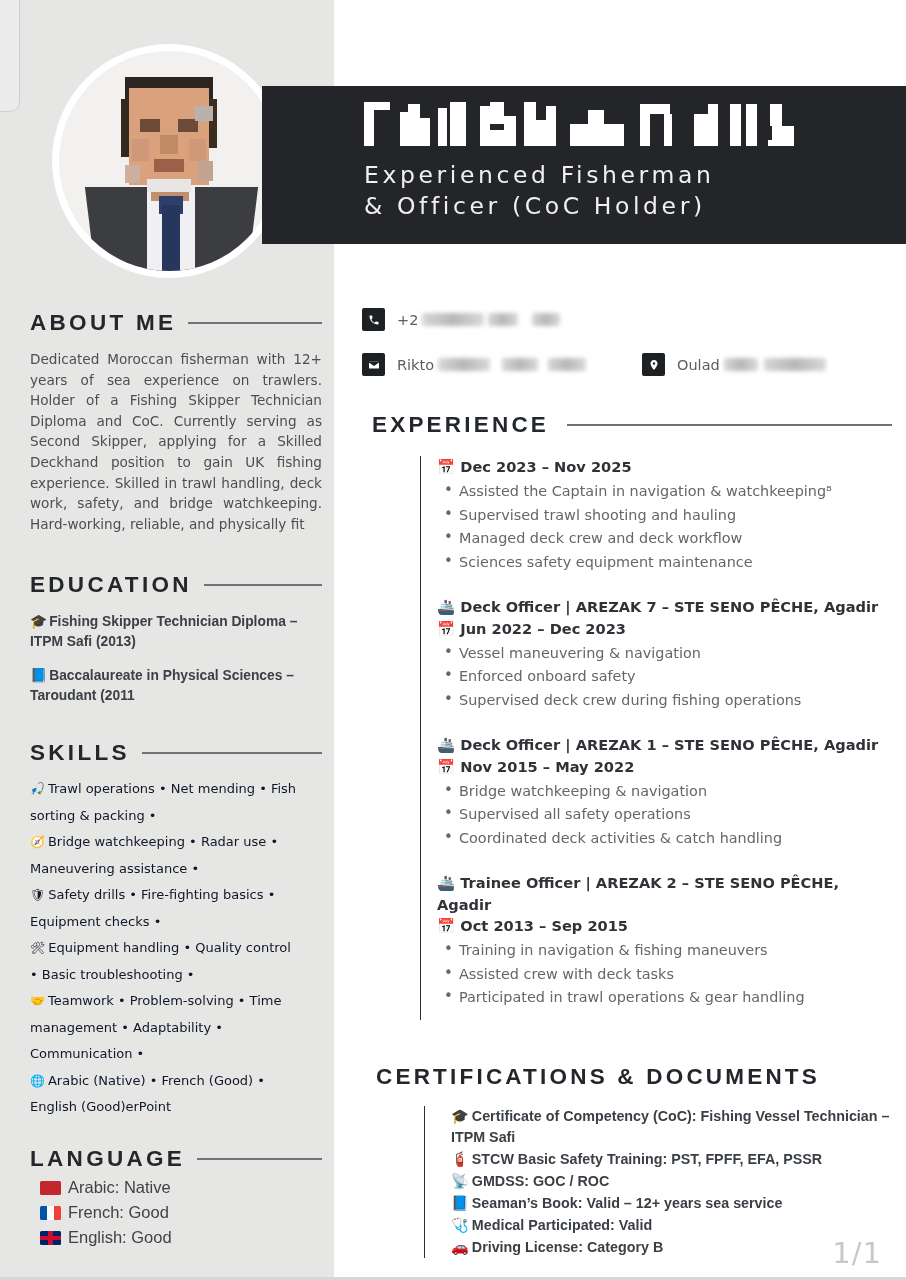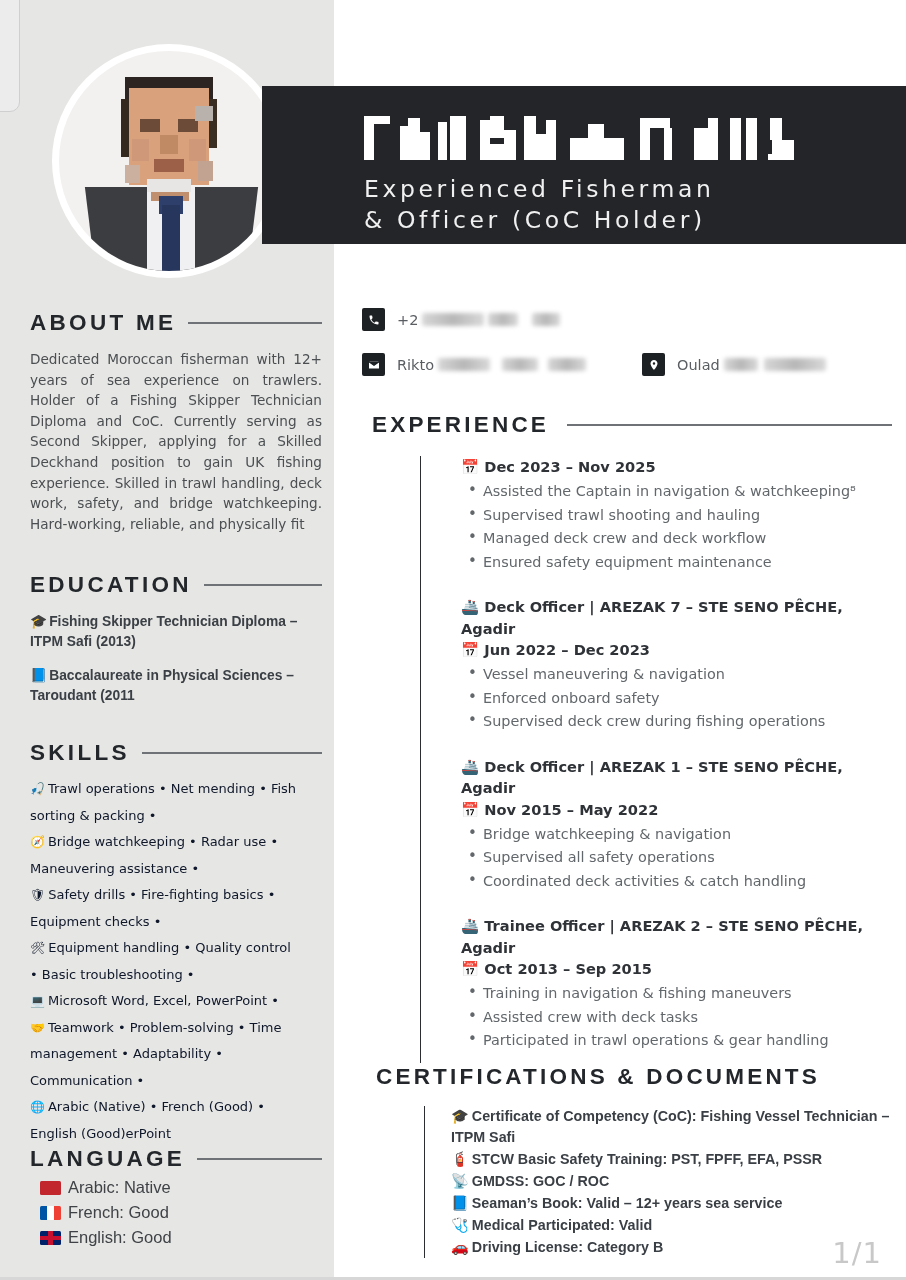--- a/index.html
+++ b/index.html
@@ -148,21 +148,21 @@
 
   
   .banner {
     position: absolute;
     left: 262px;
     top: 86px;
     width: 644px;
     height: 158px;
     background: #232529;
     z-index: 10;
-    padding: 22px 0 0 102px;
+    padding: 8px 0 0 102px;
   }
   .name-redacted {
     height: 44px;
     width: 458px;
     margin-top: 8px;
     position: relative;
   }
   .name-redacted i {
     position: absolute;
     display: block;
@@ -211,21 +211,21 @@
     display: flex; align-items: center; gap: 18px;
     font-size: 22.5px; font-weight: 700; letter-spacing: 3.2px;
     color: #23272b; white-space: nowrap;
   }
   .sec-heading .rule { flex: 1 1 auto; height: 1.5px; background: #6f7378; }
 
   .timeline {
     margin-top: 18px;
     margin-left: 48px;
     border-left: 1.6px solid #2a2d31;
-    padding-left: 40px;
+    padding-left: 16px;
     padding-bottom: 6px;
   }
   .job { margin-bottom: 22px; }
   .job:last-child { margin-bottom: 4px; }
   .job-head {
     font-size: 14.6px; font-weight: 700; color: #2f3338; line-height: 21.5px;
     font-family: "DejaVu Sans", sans-serif;
   }
   .job-date {
     font-size: 14.6px; font-weight: 700; color: #2f3338; line-height: 22px;
@@ -326,21 +326,20 @@
       </div>
       <div class="skills-body" id="skills-body">
           <div class="skill-line"><span class="ic icn">🎣</span><span>Trawl operations • Net mending • Fish</span></div>
           <div class="skill-line"><span>sorting &amp; packing •</span></div>
           <div class="skill-line"><span class="ic icn">🧭</span><span>Bridge watchkeeping • Radar use •</span></div>
           <div class="skill-line"><span>Maneuvering assistance •</span></div>
           <div class="skill-line"><span class="ic icn">🛡</span><span>Safety drills • Fire-fighting basics •</span></div>
           <div class="skill-line"><span>Equipment checks •</span></div>
           <div class="skill-line"><span class="ic icn">🛠</span><span>Equipment handling • Quality control</span></div>
           <div class="skill-line"><span>• Basic troubleshooting •</span></div>
-          <div class="skill-line"><span class="ic icn">💻</span><span>Microsoft Word, Excel, PowerPoint •</span></div>
           <div class="skill-line"><span class="ic icn">🤝</span><span>Teamwork • Problem-solving • Time</span></div>
           <div class="skill-line"><span>management • Adaptability •</span></div>
           <div class="skill-line"><span>Communication •</span></div>
           <div class="skill-line"><span class="ic icn">🌐</span><span>Arabic (Native) • French (Good) •</span></div>
           <div class="skill-line"><span>English (Good)erPoint</span></div>
         </div>
     </div>
 
     <div style="position:absolute; left:30px; top:1146px; width:292px;">
       <div class="side-heading">
@@ -458,21 +457,21 @@
         <span>EXPERIENCE</span>
         <span class="rule"></span>
       </div>
       <div class="timeline" id="experience-timeline">
           <div class="job">
             <div class="job-date"><span class="icn">📅 </span>Dec 2023 – Nov 2025</div>
             <ul>
               <li>Assisted the Captain in navigation &amp; watchkeeping⁸</li>
               <li>Supervised trawl shooting and hauling</li>
               <li>Managed deck crew and deck workflow</li>
-              <li>Ensured safety equipment maintenance</li>
+              <li>Sciences safety equipment maintenance</li>
             </ul>
           </div>
           <div class="job">
             <div class="job-head"><span class="icn">🚢 </span>Deck Officer | AREZAK 7 – STE SENO PÊCHE, Agadir</div>
             <div class="job-date"><span class="icn">📅 </span>Jun 2022 – Dec 2023</div>
             <ul>
               <li>Vessel maneuvering &amp; navigation</li>
               <li>Enforced onboard safety</li>
               <li>Supervised deck crew during fishing operations</li>
             </ul>

